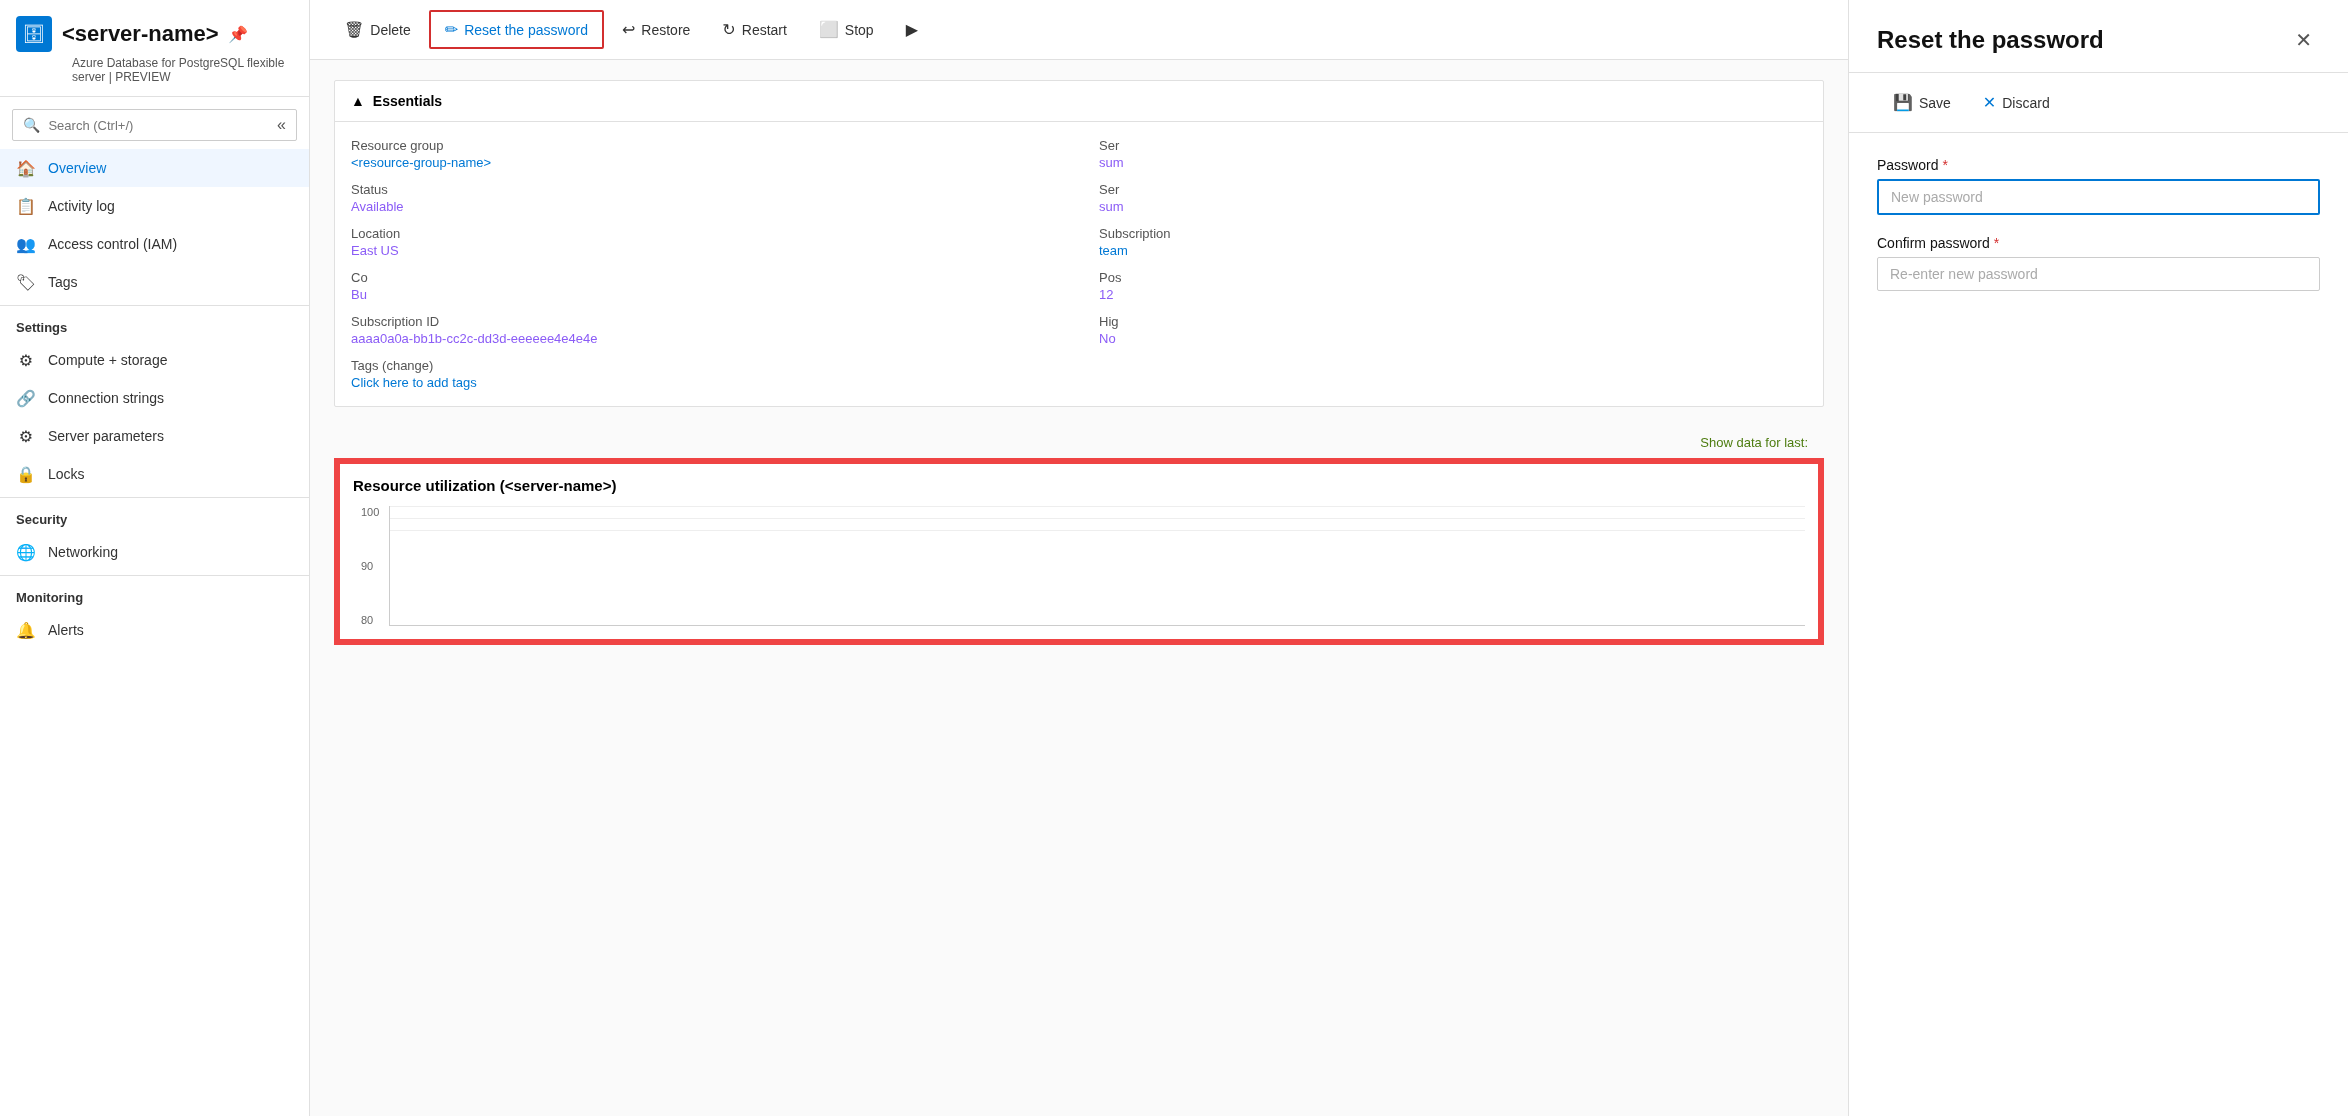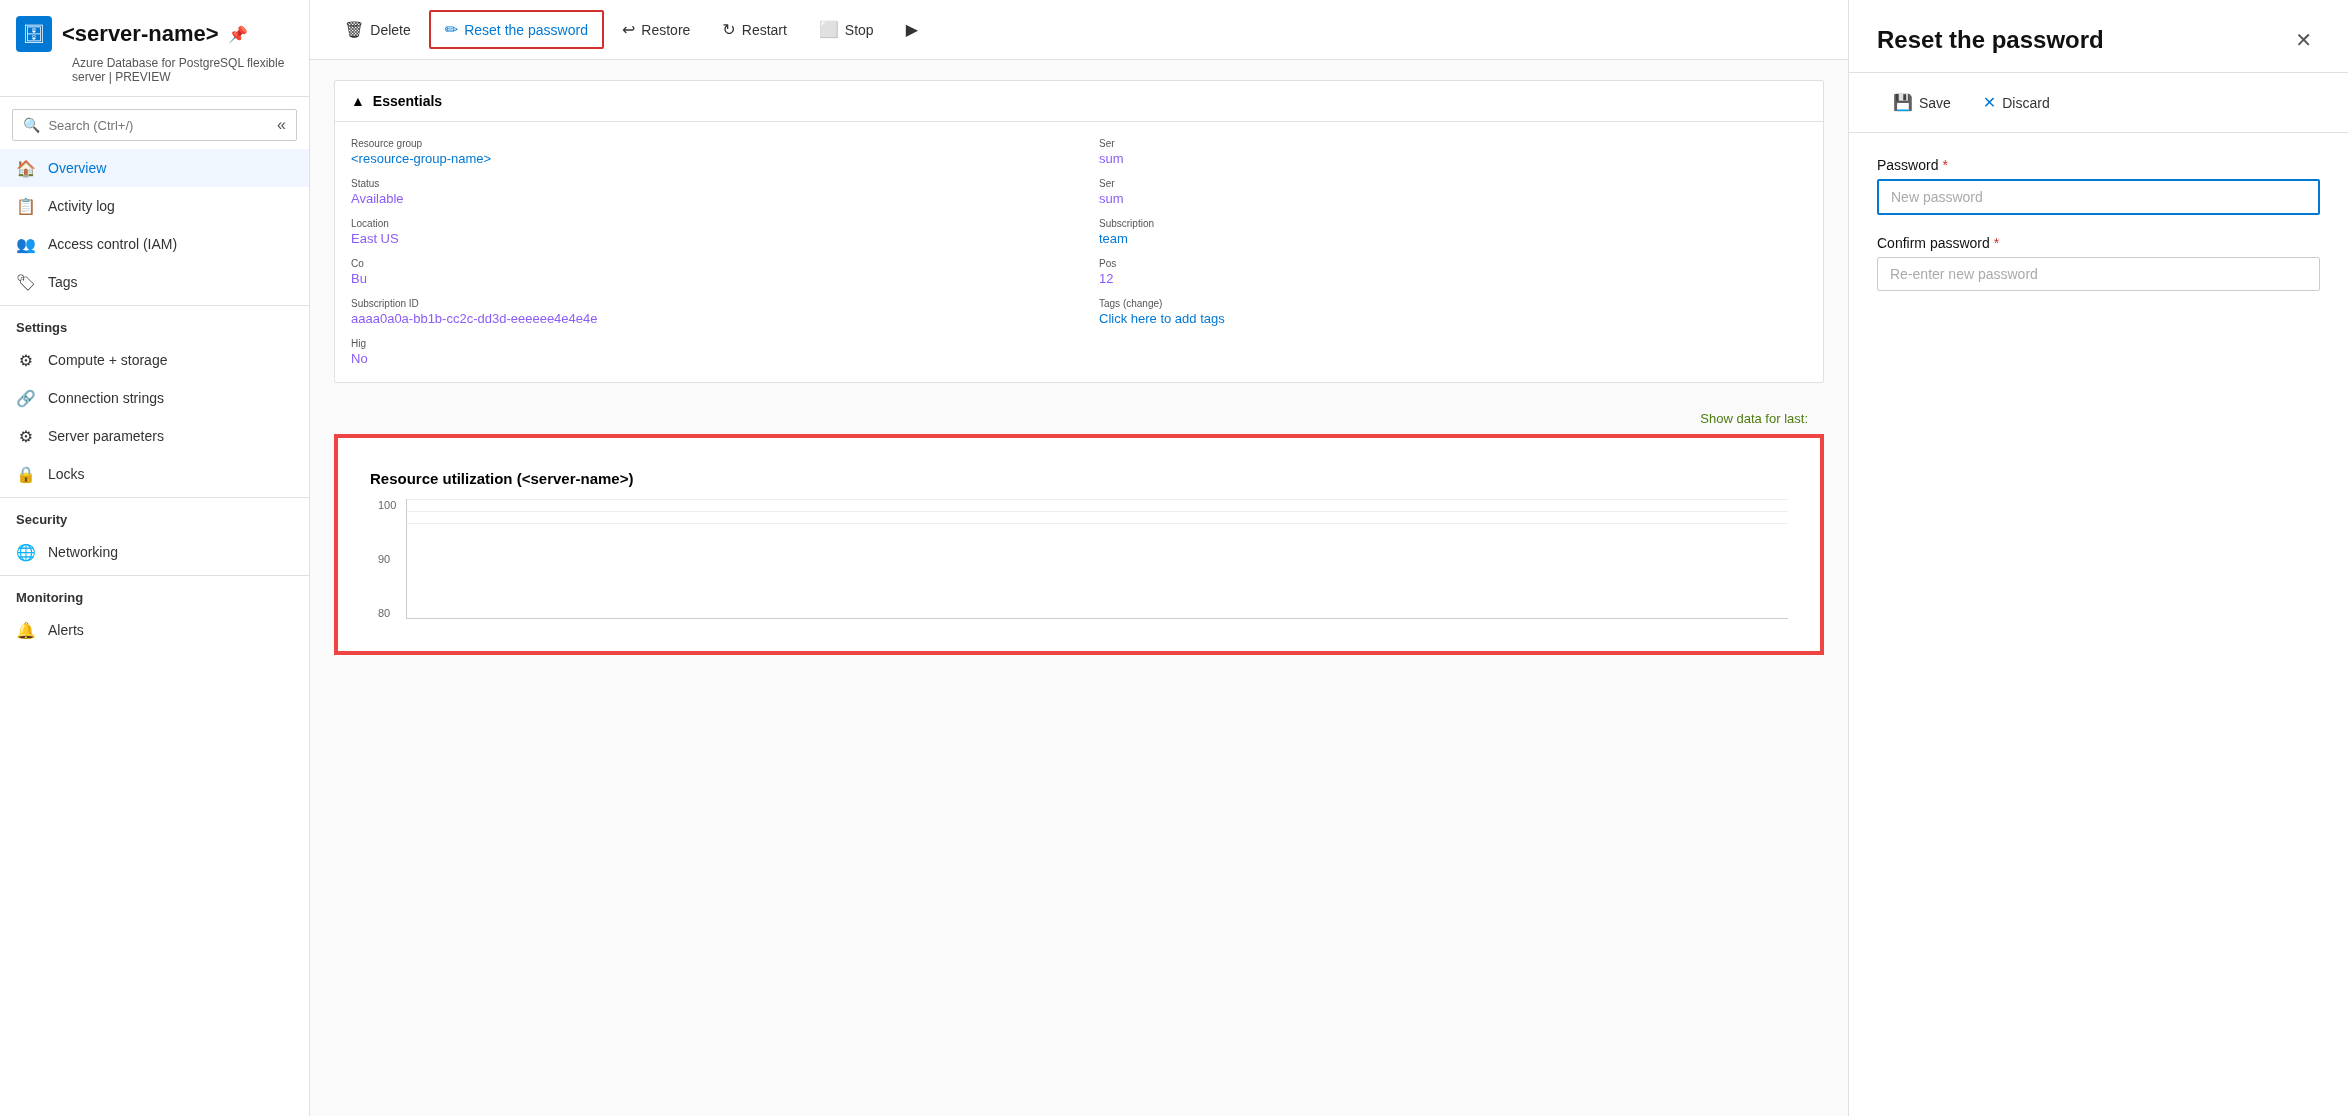--- a/index.html
+++ b/index.html
@@ -183,38 +183,38 @@
 
     .essentials-body {
       padding: 16px 16px;
       display: grid;
       grid-template-columns: 1fr 1fr;
       gap: 12px 40px;
     }
 
     .field-group { display: flex; flex-direction: column; gap: 2px; }
 
-    .field-label { font-size: 10px; color: #555; }
+    .field-label { font-size: 13px; color: #555; }
 
     .field-value { font-size: 13px; color: #8b5cf6; }
 
     .field-value.link { color: #0078d4; cursor: pointer; text-decoration: none; }
 
     .show-data-row {
       display: flex;
       justify-content: flex-end;
       padding: 8px 16px;
       font-size: 13px;
       color: #4d7c0f;
     }
 
     .resource-utilization-section {
       background: #fff;
-      border: 4px solid #ef4444;
-      padding: 32px;
+      border: 6px solid #ef4444;
+      padding: 13px;
     }
 
     .resource-title { font-size: 15px; font-weight: 600; margin-bottom: 12px; }
 
     .chart-area {
       position: relative;
       height: 120px;
       border-left: 1px solid #ccc;
       border-bottom: 1px solid #ccc;
     }
@@ -453,26 +453,26 @@
         </div>
         <div class="field-group">
           <span class="field-label">Pos</span>
           <span class="field-value">12</span>
         </div>
         <div class="field-group">
           <span class="field-label">Subscription ID</span>
           <span class="field-value">aaaa0a0a-bb1b-cc2c-dd3d-eeeeee4e4e4e</span>
         </div>
         <div class="field-group">
+          <span class="field-label">Hig</span>
+          <span class="field-value">No</span>
+        </div>
+        <div class="field-group">
           <span class="field-label">Tags <a class="link">(change)</a></span>
           <a class="field-value link">Click here to add tags</a>
-        </div>
-        <div class="field-group">
-          <span class="field-label">Hig</span>
-          <span class="field-value">No</span>
         </div>
       </div>
     </div>
 
     <div class="show-data-row">
       <span>Show data for last:</span>
     </div>
 
     <div class="resource-utilization-section">
       <div class="resource-title">Resource utilization (&lt;server-name&gt;)</div>

